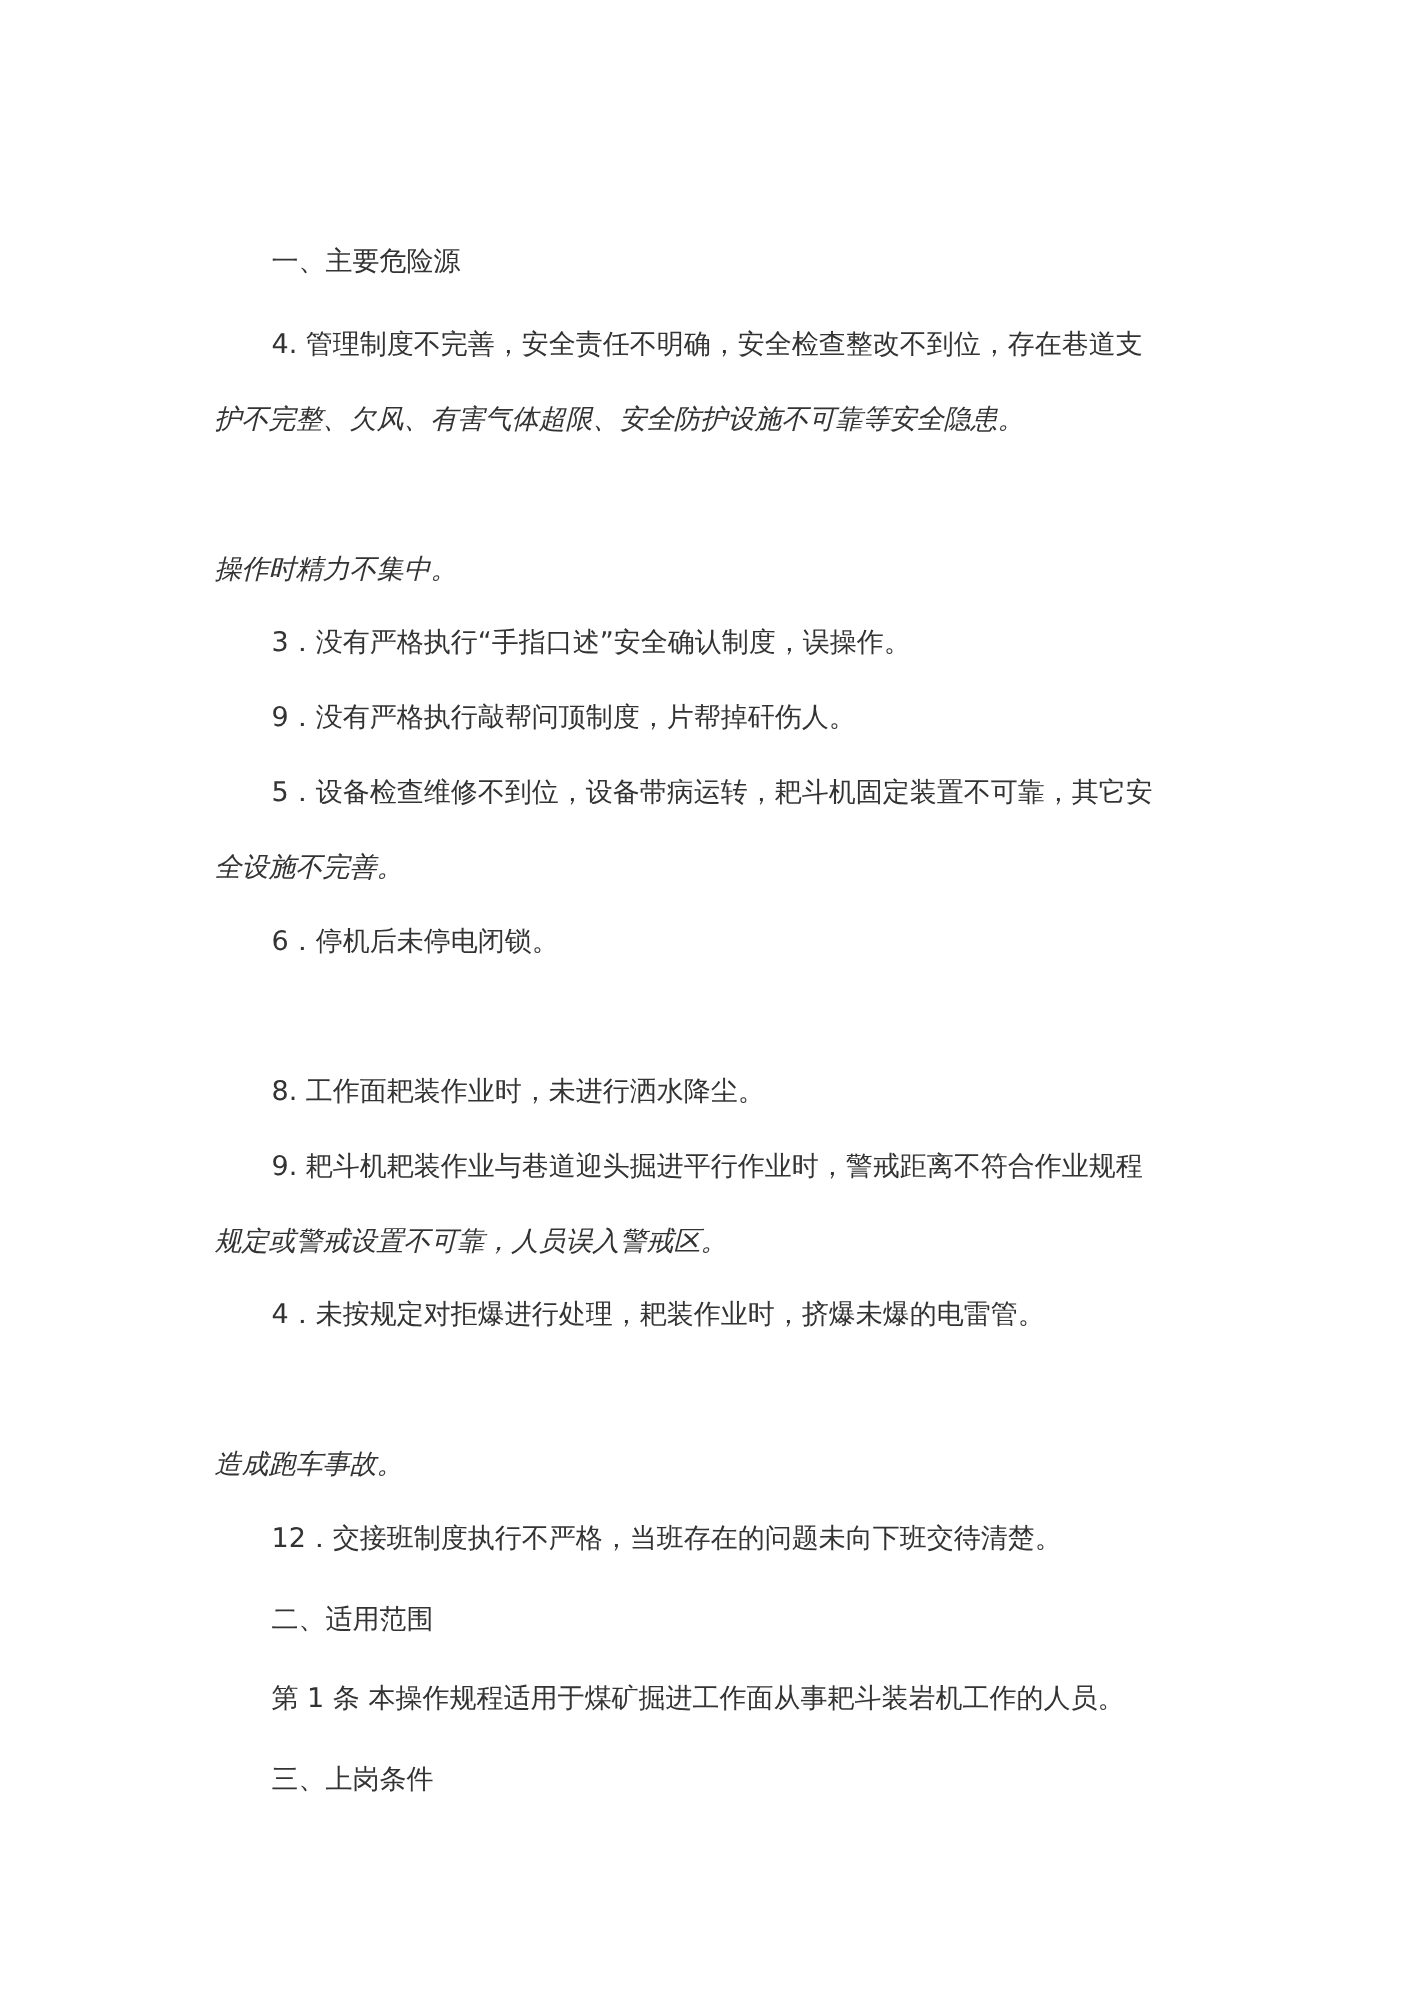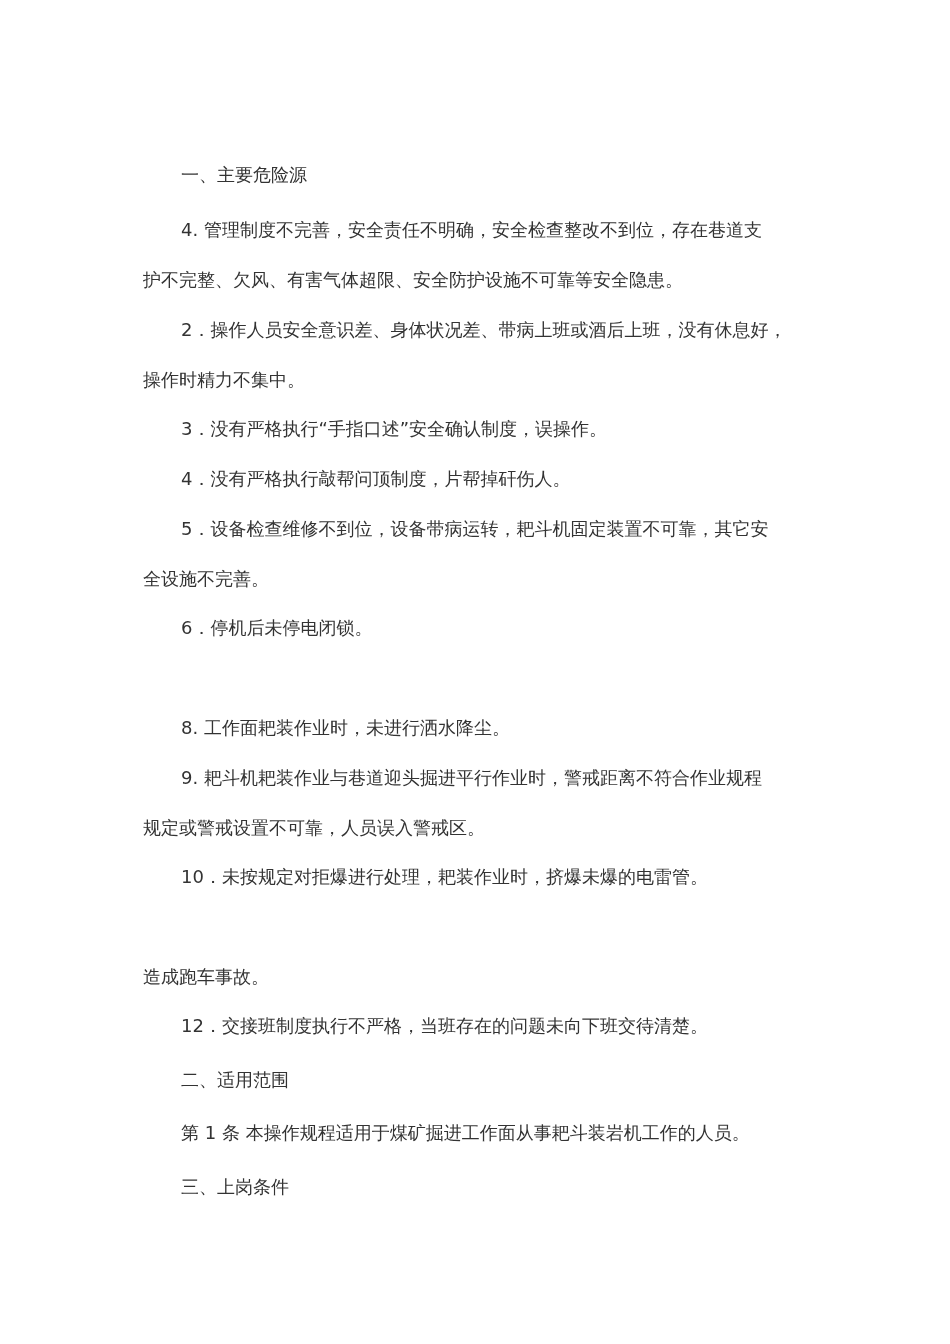--- a/index.html
+++ b/index.html
@@ -1,51 +1,50 @@
 <!DOCTYPE html>
 <html><head>
 <meta charset="utf-8">
 <style>
   html, body { margin:0; padding:0; background:#ffffff; }
   body { width:950px; height:1344px; position:relative; overflow:hidden;
          font-family:"DejaVu Sans", "Liberation Sans", sans-serif; color:#333333; }
   .page { position:absolute; left:0; top:0; width:950px; height:1344px;margin-top:12px; }
   .line { position:absolute; font-size:18px; line-height:24px; white-space:nowrap; letter-spacing:0px; }
   .ind { left:181px; }
-  .cont { left:143px; }
+  .cont { left:143px;font-style:italic; }
   .bold { font-weight:normal; }
 </style>
 </head>
 <body>
 
 <div class="page">
   <div class="line ind" style="top:151px">一、主要危险源</div>
 
   <div class="line ind" style="top:206px">4. 管理制度不完善，安全责任不明确，安全检查整改不到位，存在巷道支</div>
   <div class="line cont" style="top:256px">护不完整、欠风、有害气体超限、安全防护设施不可靠等安全隐患。</div>
 
-  <div class="line ind" style="top:306px">2．操作人员安全意识差、身体状况差、带病上班或酒后上班，没有休息好，</div>
   <div class="line cont" style="top:356px">操作时精力不集中。</div>
 
   <div class="line ind" style="top:405px">3．没有严格执行“手指口述”安全确认制度，误操作。</div>
 
-  <div class="line ind" style="top:455px">4．没有严格执行敲帮问顶制度，片帮掉矸伤人。</div>
+  <div class="line ind" style="top:455px">9．没有严格执行敲帮问顶制度，片帮掉矸伤人。</div>
 
   <div class="line ind" style="top:505px">5．设备检查维修不到位，设备带病运转，耙斗机固定装置不可靠，其它安</div>
   <div class="line cont" style="top:555px">全设施不完善。</div>
 
   <div class="line ind" style="top:604px">6．停机后未停电闭锁。</div>
 
 
   <div class="line ind" style="top:704px">8. 工作面耙装作业时，未进行洒水降尘。</div>
 
   <div class="line ind" style="top:754px">9. 耙斗机耙装作业与巷道迎头掘进平行作业时，警戒距离不符合作业规程</div>
   <div class="line cont" style="top:804px">规定或警戒设置不可靠，人员误入警戒区。</div>
 
-  <div class="line ind" style="top:853px">10．未按规定对拒爆进行处理，耙装作业时，挤爆未爆的电雷管。</div>
+  <div class="line ind" style="top:853px">4．未按规定对拒爆进行处理，耙装作业时，挤爆未爆的电雷管。</div>
 
   <div class="line cont" style="top:953px">造成跑车事故。</div>
 
   <div class="line ind" style="top:1002px">12．交接班制度执行不严格，当班存在的问题未向下班交待清楚。</div>
 
   <div class="line ind" style="top:1056px">二、适用范围</div>
 
   <div class="line ind" style="top:1109px"><span class="bold">第 1 条</span><span> 本操作规程适用于煤矿掘进工作面从事耙斗装岩机工作的人员。</span></div>
 
   <div class="line ind" style="top:1163px">三、上岗条件</div>

